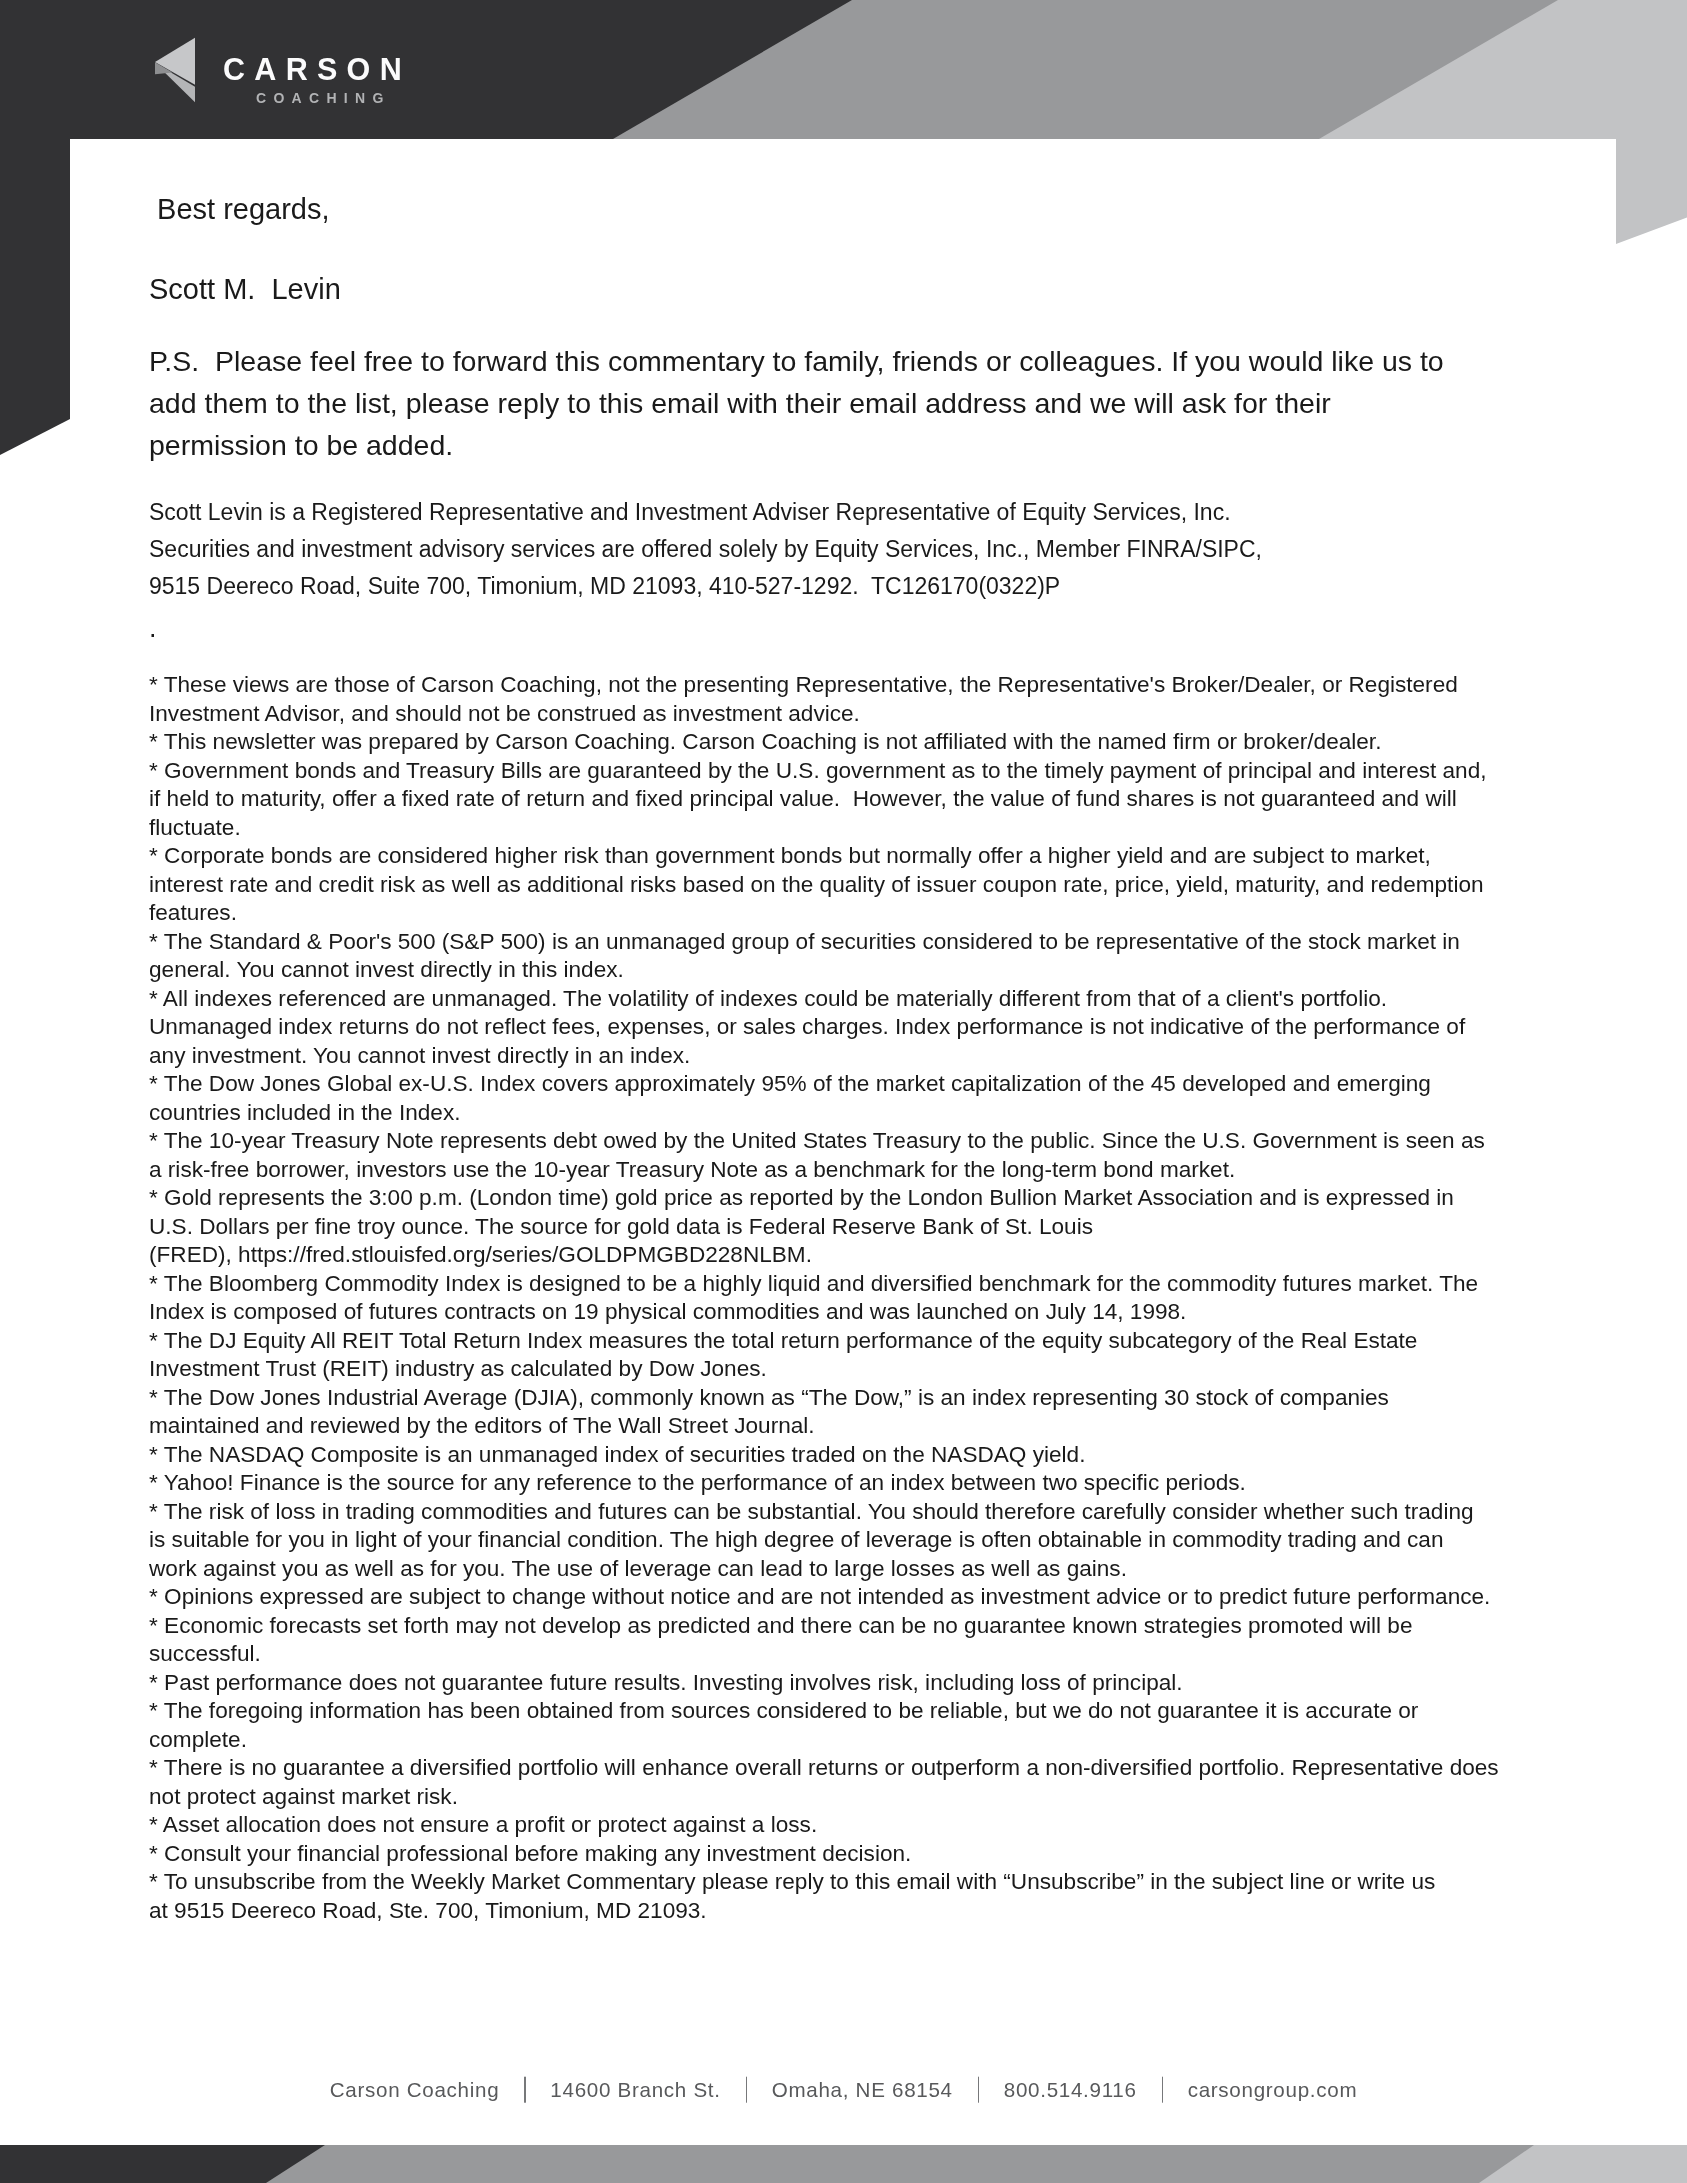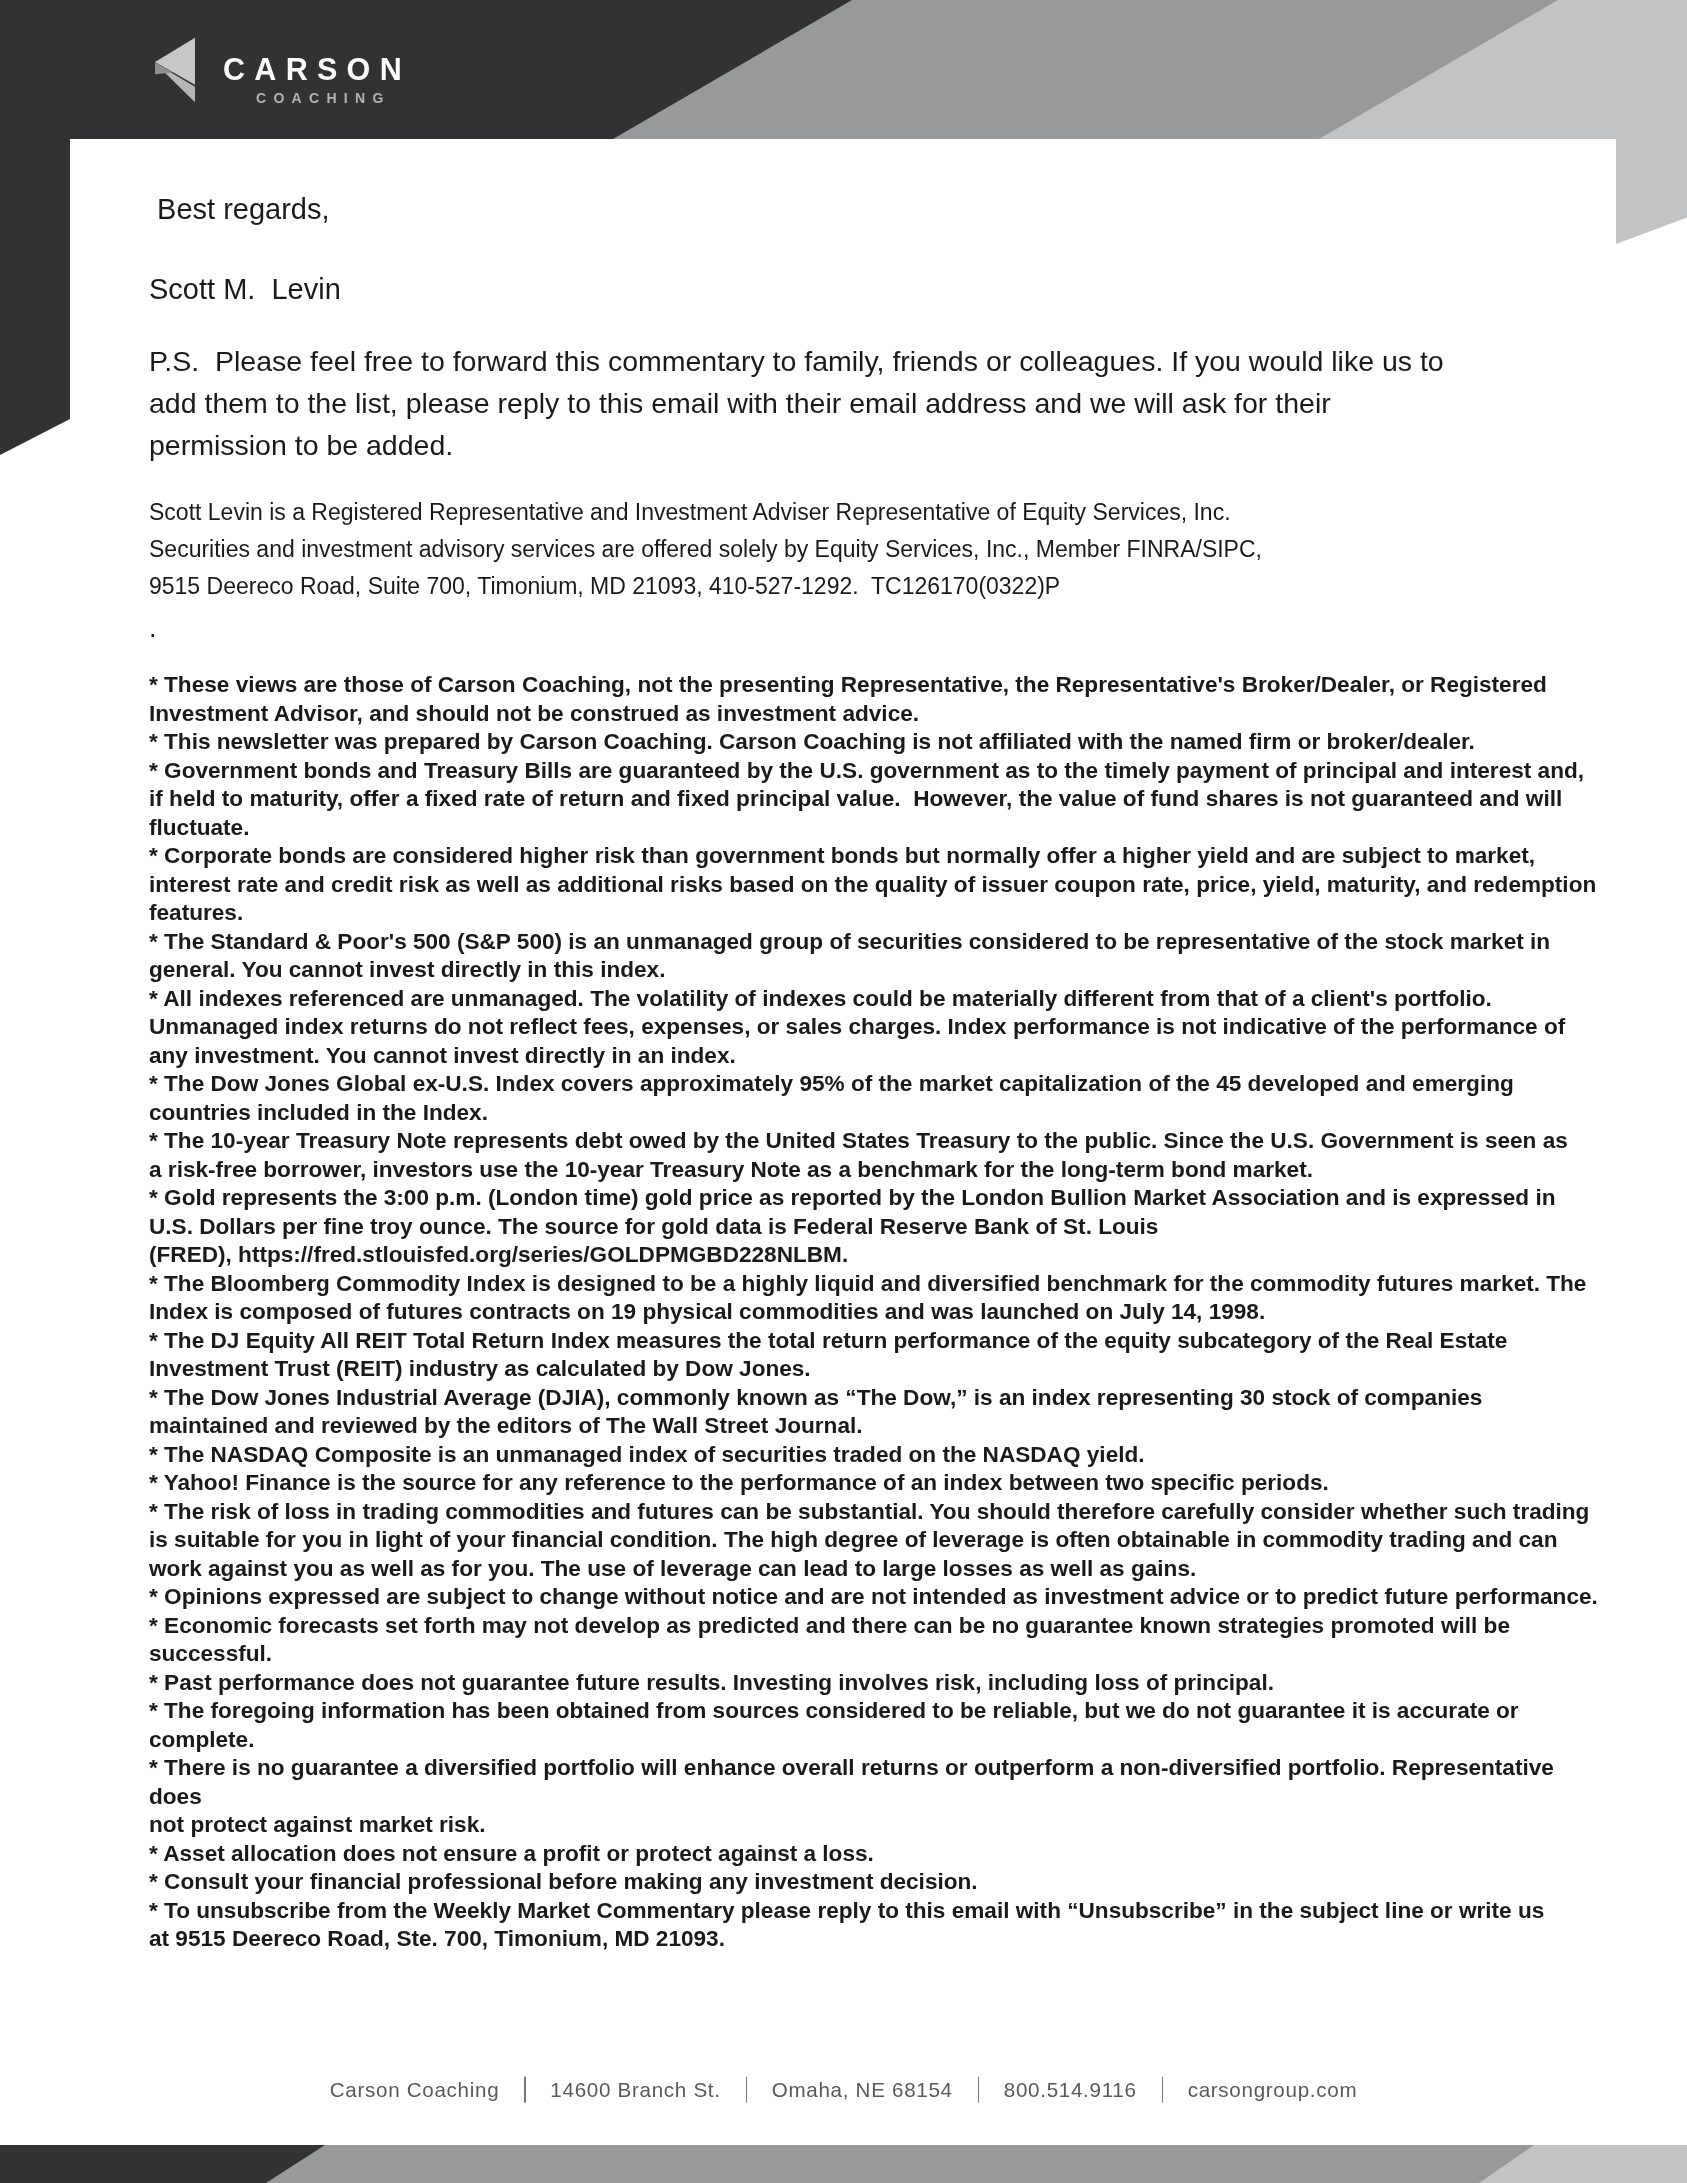--- a/index.html
+++ b/index.html
@@ -28,21 +28,21 @@
         color:#b2b3b5;line-height:1;}
 
   
   .content{position:absolute;top:0;left:149px;width:1460px;z-index:2;}
   .content p{margin:0;white-space:pre-line;}
   .closing{margin-top:193px !important;font-size:29px;line-height:32px;}
   .signature{margin-top:48px !important;font-size:29px;line-height:32px;}
   .ps{margin-top:35px !important;font-size:28.5px;line-height:42px;}
   .rep{margin-top:28px !important;font-size:23px;line-height:37px;}
   .dot{margin-top:9.3px !important;font-size:27px;line-height:29px;}
-  .disclosures{margin-top:28px;font-weight:bold;}
+  .disclosures{margin-top:28px;}
   .disc-item{font-size:22.6px;line-height:28.5px;white-space:pre-line;}
 
   
   .footer-line{position:absolute;top:2075px;left:0;width:1687px;display:flex;justify-content:center;
         align-items:flex-start;z-index:2;}
   .footer-item{font-size:20.6px;line-height:29px;color:#58595b;letter-spacing:0.7px;position:relative;}
   .footer-item + .footer-item{margin-left:51px;}
   .footer-item + .footer-item::before{content:"";position:absolute;left:-26px;top:50%;
         transform:translateY(-50%);width:1.3px;height:26.6px;background:#77787a;}
 

